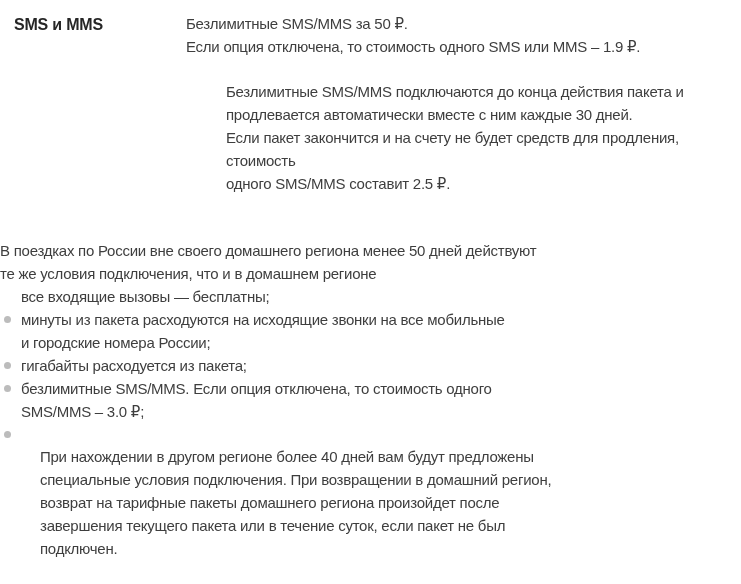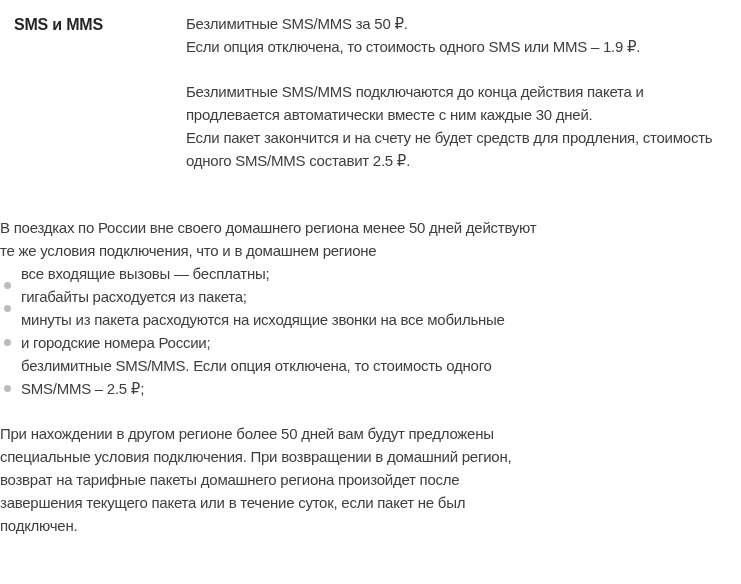--- a/index.html
+++ b/index.html
@@ -41,27 +41,28 @@
     font-size: 15px;
     line-height: 23px;
     letter-spacing: -0.25px;
   }
   .para {
     white-space: pre-line;
   }
   .para + .para,
   .bullet-list + .para {
     margin-top: 22px;
+    margin-left: 40px;
   }
   .bullet-list {
     list-style: none;
   }
   .bullet-item {
     display: flex;
-    align-items: center;
+    align-items: flex-end;
   }
   .bullet-dot {
     flex: 0 0 21px;
     width: 21px;
     display: inline-block;
     position: relative;
   }
   .bullet-dot::before {
     content: "";
     position: absolute;
@@ -98,34 +99,34 @@
     <div class="section-content">
       <div class="para">В поездках по России вне своего домашнего региона менее 50 дней действуют
 те же условия подключения, что и в домашнем регионе</div>
       <ul class="bullet-list">
         <li class="bullet-item">
           <span class="bullet-dot"></span>
           <span class="bullet-text">все входящие вызовы — бесплатны;</span>
         </li>
         <li class="bullet-item">
           <span class="bullet-dot"></span>
-          <span class="bullet-text">гигабайты расходуется из пакета;</span>
-        </li>
-        <li class="bullet-item">
-          <span class="bullet-dot"></span>
           <span class="bullet-text">минуты из пакета расходуются на исходящие звонки на все мобильные
 и городские номера России;</span>
         </li>
         <li class="bullet-item">
           <span class="bullet-dot"></span>
+          <span class="bullet-text">гигабайты расходуется из пакета;</span>
+        </li>
+        <li class="bullet-item">
+          <span class="bullet-dot"></span>
           <span class="bullet-text">безлимитные SMS/MMS. Если опция отключена, то стоимость одного
-SMS/MMS – 2.5 ₽;</span>
+SMS/MMS – 3.0 ₽;</span>
         </li>
       </ul>
-      <div class="para">При нахождении в другом регионе более 50 дней вам будут предложены
+      <div class="para">При нахождении в другом регионе более 40 дней вам будут предложены
 специальные условия подключения. При возвращении в домашний регион,
 возврат на тарифные пакеты домашнего региона произойдет после
 завершения текущего пакета или в течение суток, если пакет не был
 подключен.</div>
     </div>
   </div>
 
 </div>
 
 </body></html>

